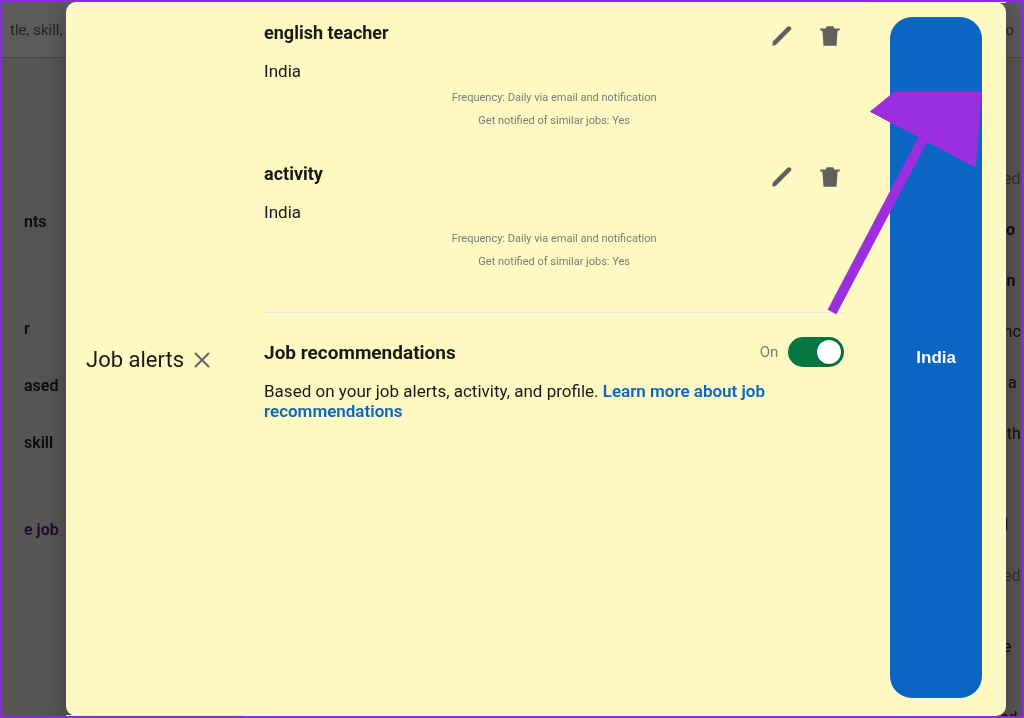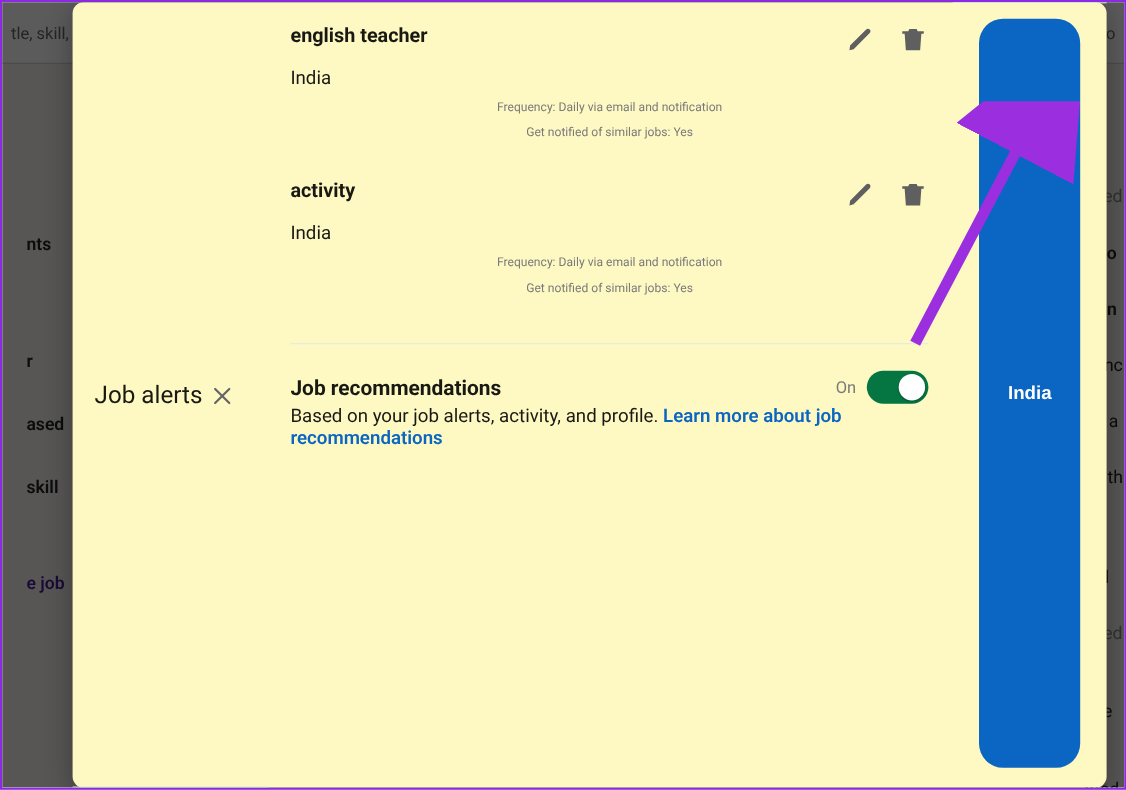--- a/index.html
+++ b/index.html
@@ -31,21 +31,21 @@
   .alert-loc { font-size: 17px; color: rgba(0,0,0,0.9); margin-bottom: 10px; }
   .alert-sub { font-size: 11px; color: #7a7a7a; margin-bottom: 10px; text-align: center; }
   .alert-actions { position:absolute; right: 0; top: 0; display:flex; gap: 20px; }
   .icon-btn { width: 28px; height: 28px; display:flex; align-items:center; justify-content:center; color: #5f5f5f; cursor:pointer; }
   .icon-btn svg { width: 26px; height: 26px; }
 
   .divider { border: none; border-top: 1px solid #e6e6e6; margin: 8px 0 24px 0; }
 
   .recs-row { display:flex; align-items:center; justify-content:space-between; }
   .recs-title { font-size: 19px; font-weight: 700; color: rgba(0,0,0,0.9); }
-  .recs-sub { font-size: 17px; color: rgba(0,0,0,0.9); margin-top: 2px; }
+  .recs-sub { font-size: 17px; color: rgba(0,0,0,0.9); margin-top: 14px; }
   .recs-link { color: #0a66c2; font-weight: 600; cursor:pointer; }
 
   .toggle-wrap { display:flex; align-items:center; gap: 10px; }
   .toggle-label { font-size: 15px; color: #7a7a7a; }
   .toggle { width: 56px; height: 30px; border-radius: 999px; background: #057642; position: relative; cursor:pointer; }
   .toggle::after { content:""; position:absolute; width: 24px; height:24px; border-radius:50%; background:#fff; top:3px; right:3px; box-shadow: 0 1px 2px rgba(0,0,0,0.3); }
 
   .modal-footer { padding: 14px 24px 18px 24px; display:flex; justify-content:flex-end; border-top: 1px solid #f0f0f0; }
   .done-btn { background: #0a66c2; color: #fff; border:none; border-radius: 22px; padding: 10px 26px; font-size: 17px; font-weight: 600; cursor:pointer; }
 

